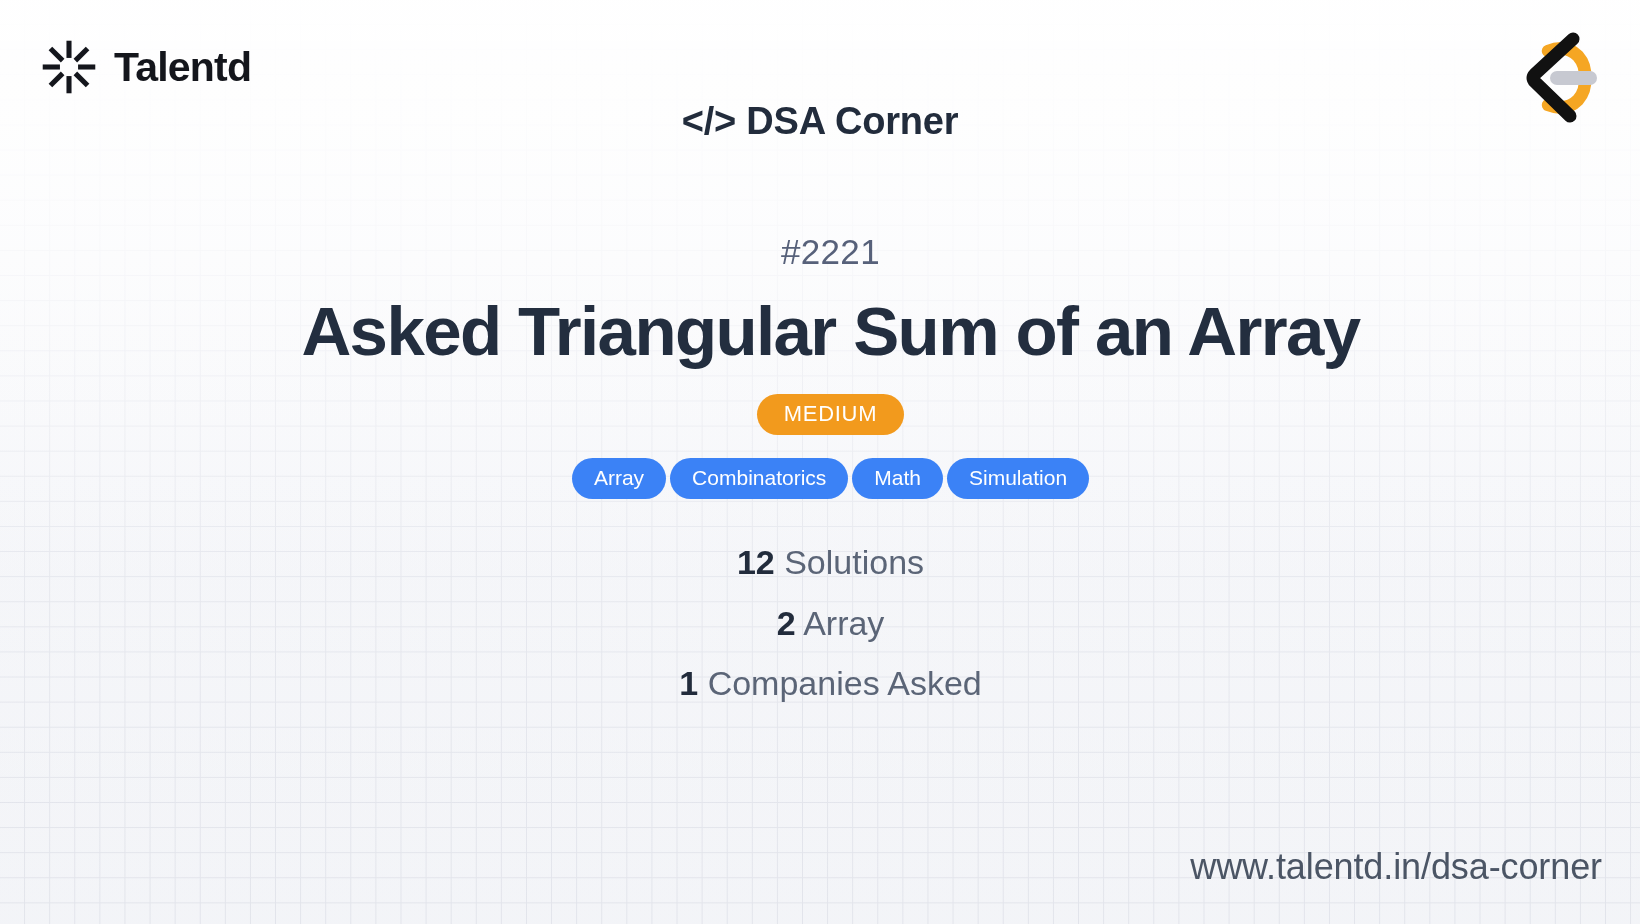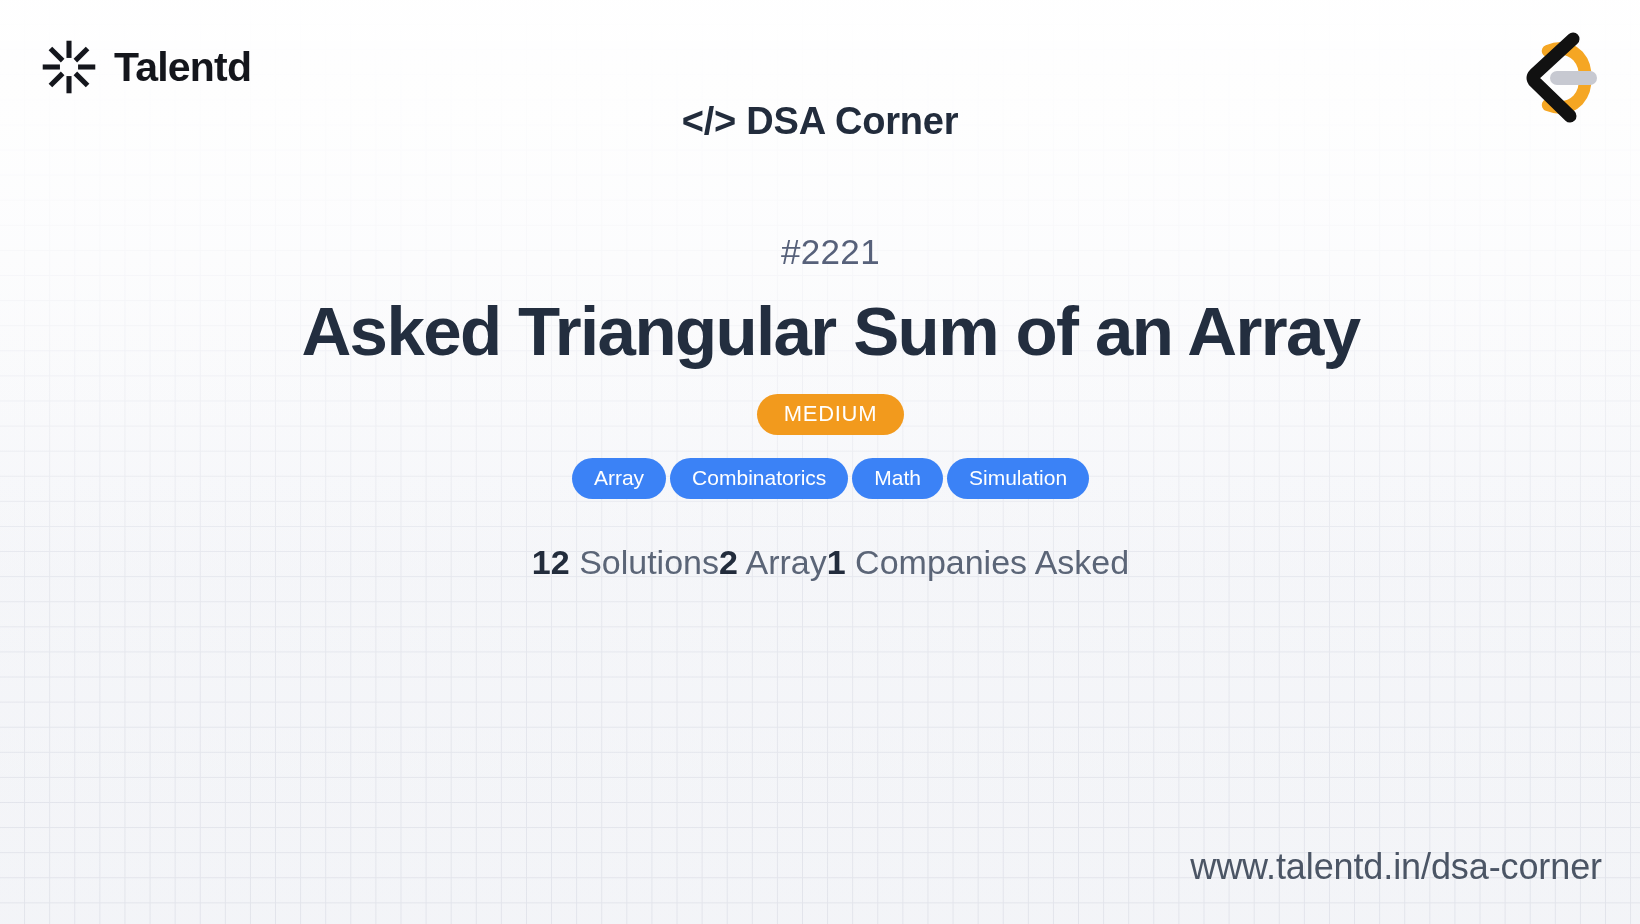--- a/index.html
+++ b/index.html
@@ -141,21 +141,23 @@
     font-size: 21px;
     padding: 9px 22px 11px;
     border-radius: 999px;
     line-height: 1;
     white-space: nowrap;
   }
 
   .stats {
     margin-top: 42px;
     display: flex;
-    align-items: center;
+    flex-direction: column;
+    align-items: center;
+    gap: 18px;
   }
   .stat-line {
     font-size: 34px;
     color: #5b6577;
     line-height: 1.25;
     white-space: nowrap;
   }
   .stat-line .stat-value {
     font-weight: 700;
     color: #222c3c;

